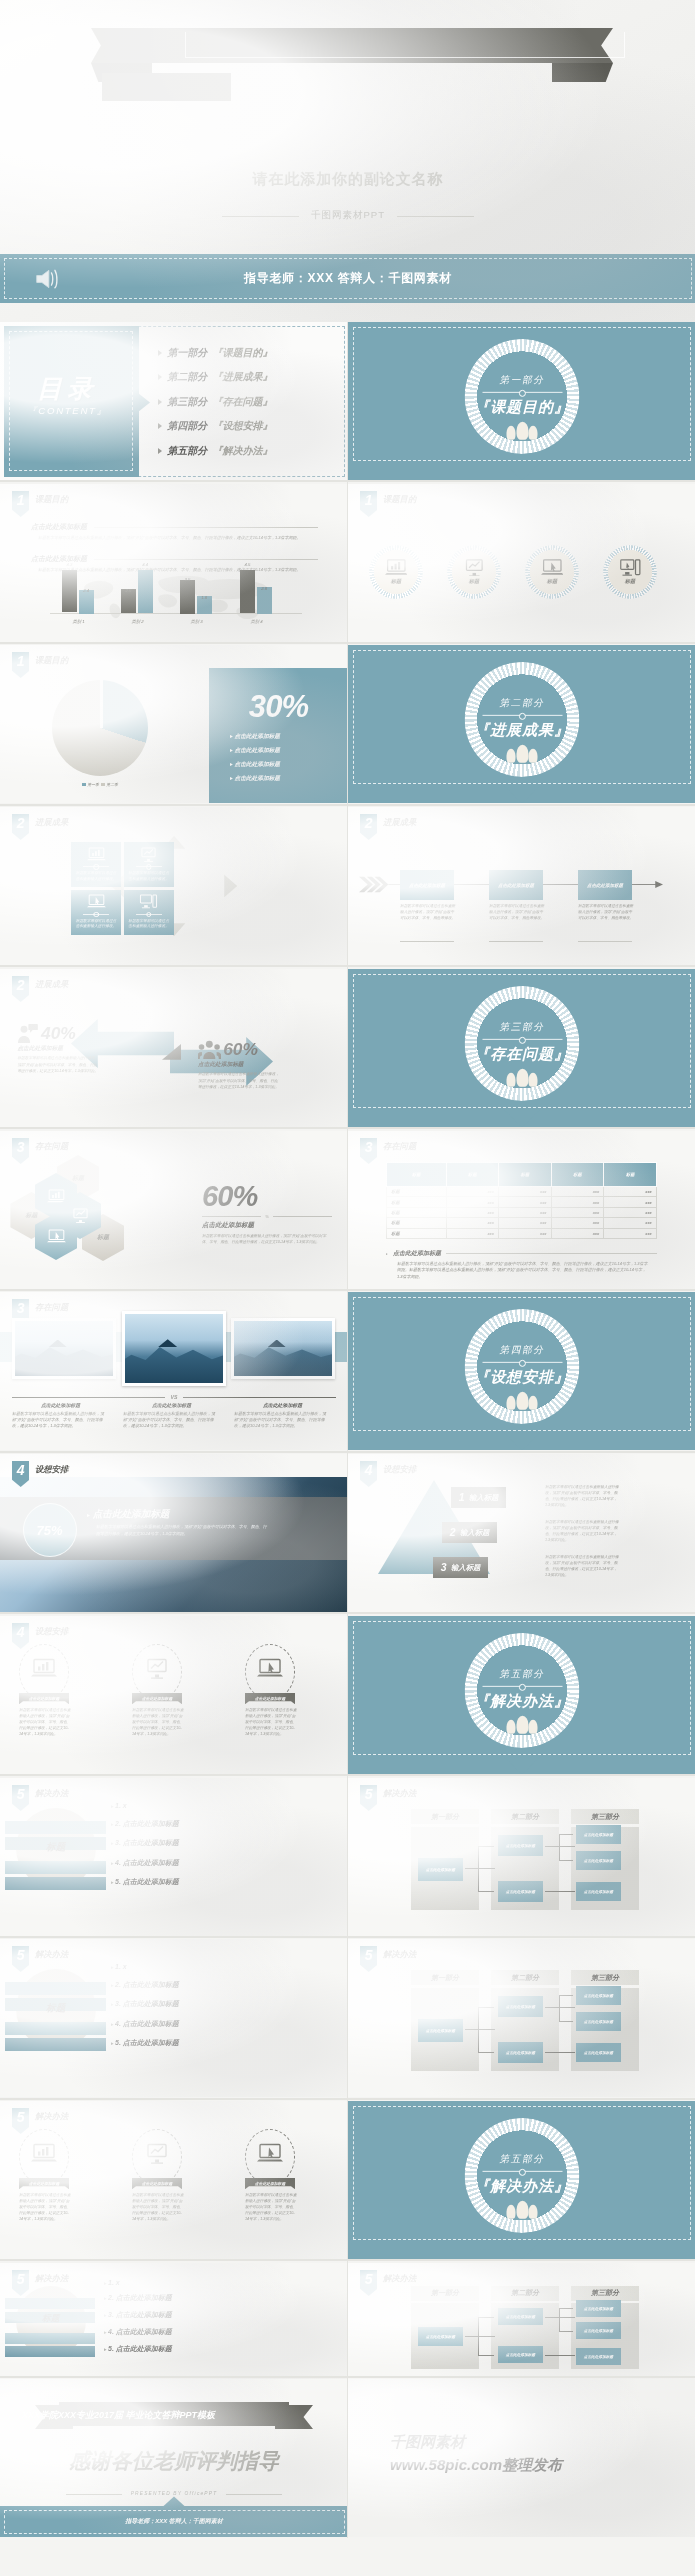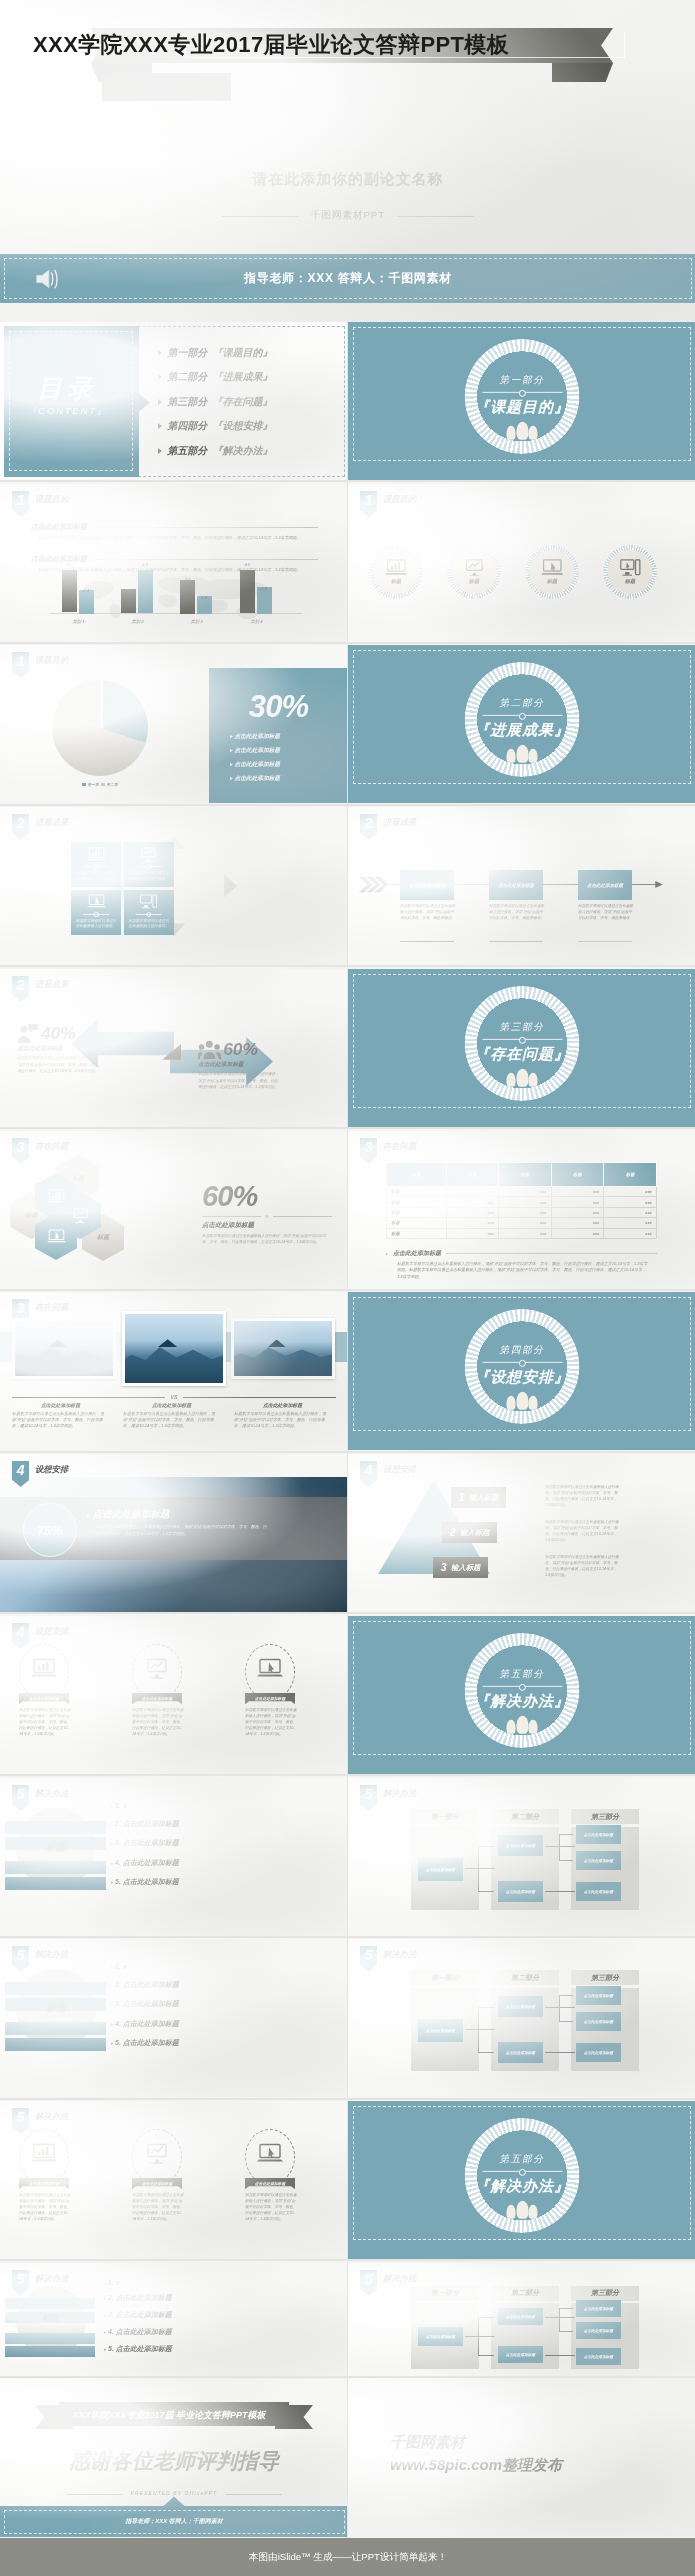--- a/index.html
+++ b/index.html
@@ -241,21 +241,21 @@
   .oline{position:absolute;background:#6e6e68;}
 
   
   #thanks{left:0;top:2379px;width:348px;height:158px;background:#f7f7f5;}
   .thx-ribbon{position:absolute;left:35px;top:22.6px;width:278px;height:24px;}
   .thx-bar{position:absolute;left:24px;top:0;width:230px;height:24px;background:#6b6b65;}
   .thx-tail-l{position:absolute;left:0;top:3.5px;width:38px;height:24px;background:#6b6b65;
      clip-path:polygon(0 0,100% 0,100% 100%,0 100%,25% 50%);}
   .thx-tail-r{position:absolute;left:240px;top:3.5px;width:38px;height:24px;background:#6b6b65;
      clip-path:polygon(0 0,100% 0,75% 50%,100% 100%,0 100%);}
-  .thx-title{position:absolute;left:30px;top:30px;width:278px;text-align:center;color:#fff;font-size:9px;font-weight:bold;z-index:3;}
+  .thx-title{position:absolute;left:22px;top:30px;width:278px;text-align:left;color:#fff;font-size:9px;font-weight:bold;z-index:3;}
   .thx-main{position:absolute;left:0;top:68px;width:348px;text-align:center;font-size:21px;font-weight:bold;color:#9a9a93;}
   .thx-rule{position:absolute;left:0;top:103px;width:348px;text-align:center;}
   .thx-rule span{display:inline-block;font-size:4.8px;color:#a8a8a2;letter-spacing:1.2px;padding:0 8.7px;position:relative;}
   .thx-rule span::before,.thx-rule span::after{content:"";position:absolute;top:50%;width:56px;height:0.9px;background:#cfcfc9;}
   .thx-rule span::before{right:100%;}
   .thx-rule span::after{left:100%;}
   .thx-bottom{position:absolute;left:0;bottom:0;width:348px;height:31px;background:#7aa7b5;}
   .thx-bottom .dsh{position:absolute;inset:3.5px;border:0.9px dashed rgba(255,255,255,.8);}
   .thx-bottom .notch{position:absolute;left:50%;transform:translateX(-50%);top:-9.6px;width:22.6px;height:10.4px;background:#7aa7b5;
      clip-path:polygon(50% 0,100% 100%,0 100%);}
@@ -280,21 +280,20 @@
     <div class="ribbon-wrap">
       <div class="ribbon-tail-l"></div>
       <div class="ribbon-tail-r"></div>
       <div class="ribbon-bar">
           <div class="ribbon-inner"></div>
         </div>
       <div class="ribbon-fold-l"></div>
       <div class="ribbon-fold-r"></div>
       <div class="ribbon-second"></div>
     </div>
-    <div id="cover-title">XXX学院XXX专业2017届毕业论文答辩PPT模板</div>
     <div id="cover-sub">请在此添加你的副论文名称</div>
     <div class="cover-rule">
       <span>千图网素材PPT</span>
     </div>
 
     <div id="presenter-bar">
       <div class="dashed"></div>
       <svg class="spk-icon" viewBox="0 0 30 26">
         <path d="M2 9h6l8-6v20l-8-6H2z" fill="#e8eef0" stroke="#cfdde2" stroke-width="1"></path>
         <path d="M19 6c2 3 2 11 0 14M23 3c3 5 3 17 0 20" stroke="#e8eef0" stroke-width="1.6" fill="none" stroke-linecap="round"></path>
@@ -1179,17 +1178,14 @@
   <div class="vline" style="left:0;top:1127px;width:696px;height:1.7px;"></div>
   <div class="vline" style="left:0;top:1289px;width:696px;height:1.7px;"></div>
   <div class="vline" style="left:0;top:1451px;width:696px;height:1.7px;"></div>
   <div class="vline" style="left:0;top:1612px;width:696px;height:1.7px;"></div>
   <div class="vline" style="left:0;top:1774px;width:696px;height:1.7px;"></div>
   <div class="vline" style="left:0;top:1936px;width:696px;height:1.7px;"></div>
   <div class="vline" style="left:0;top:2098px;width:696px;height:1.7px;"></div>
   <div class="vline" style="left:0;top:2259px;width:696px;height:1.7px;"></div>
   <div class="vline" style="left:0;top:2376px;width:696px;height:1.7px;"></div>
 
-  <div id="footer">
-    <span>本图由iSlide™ 生成——让PPT设计简单起来！</span>
-  </div>
 </div>
 
 
 </body></html>

